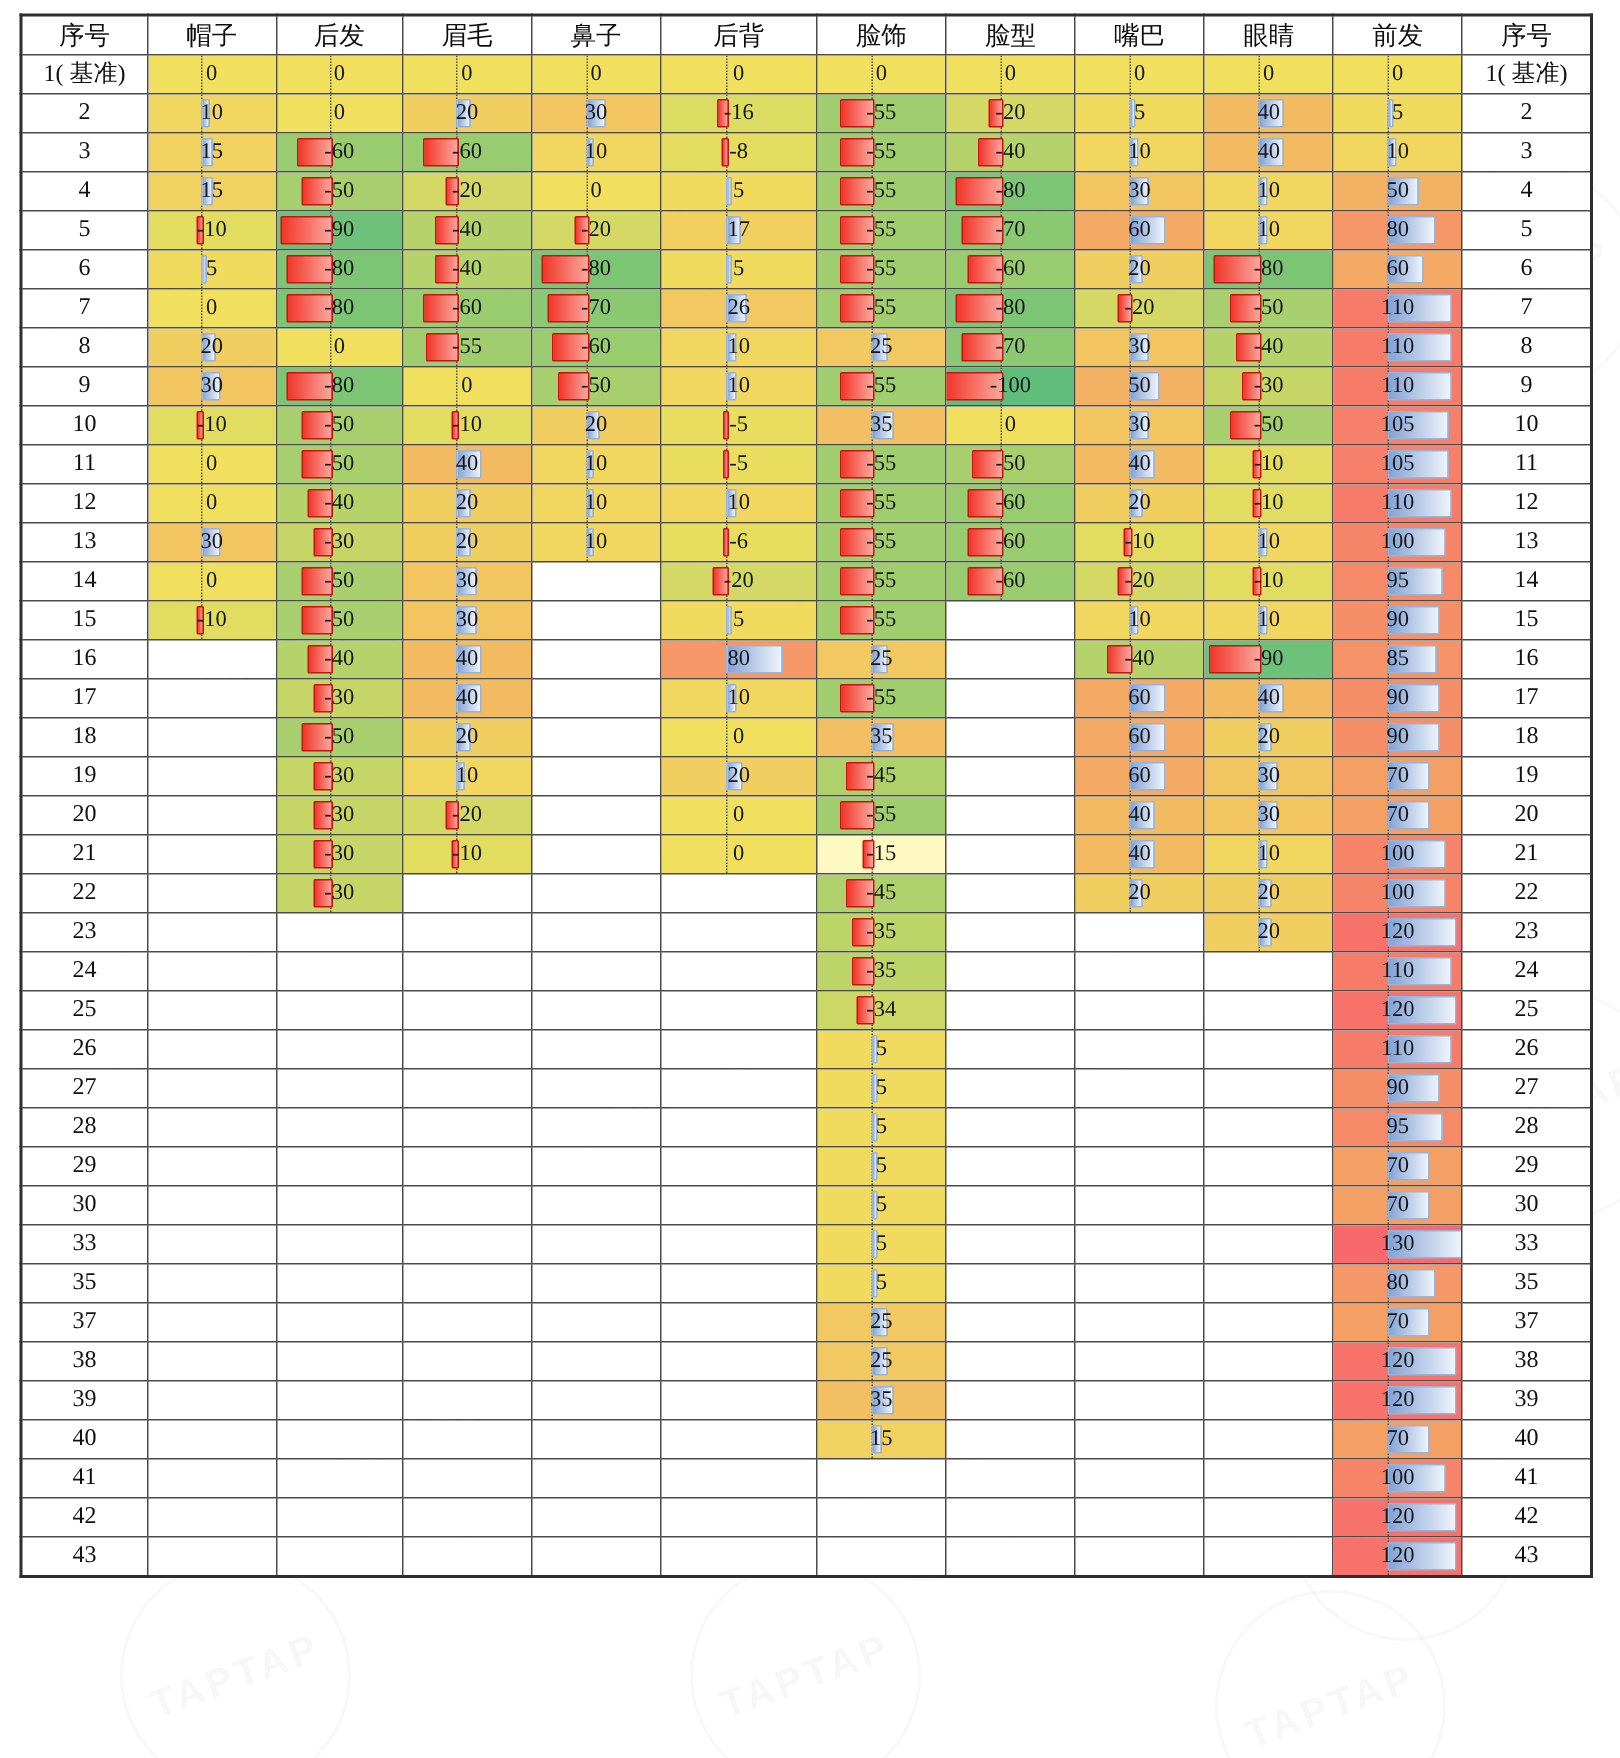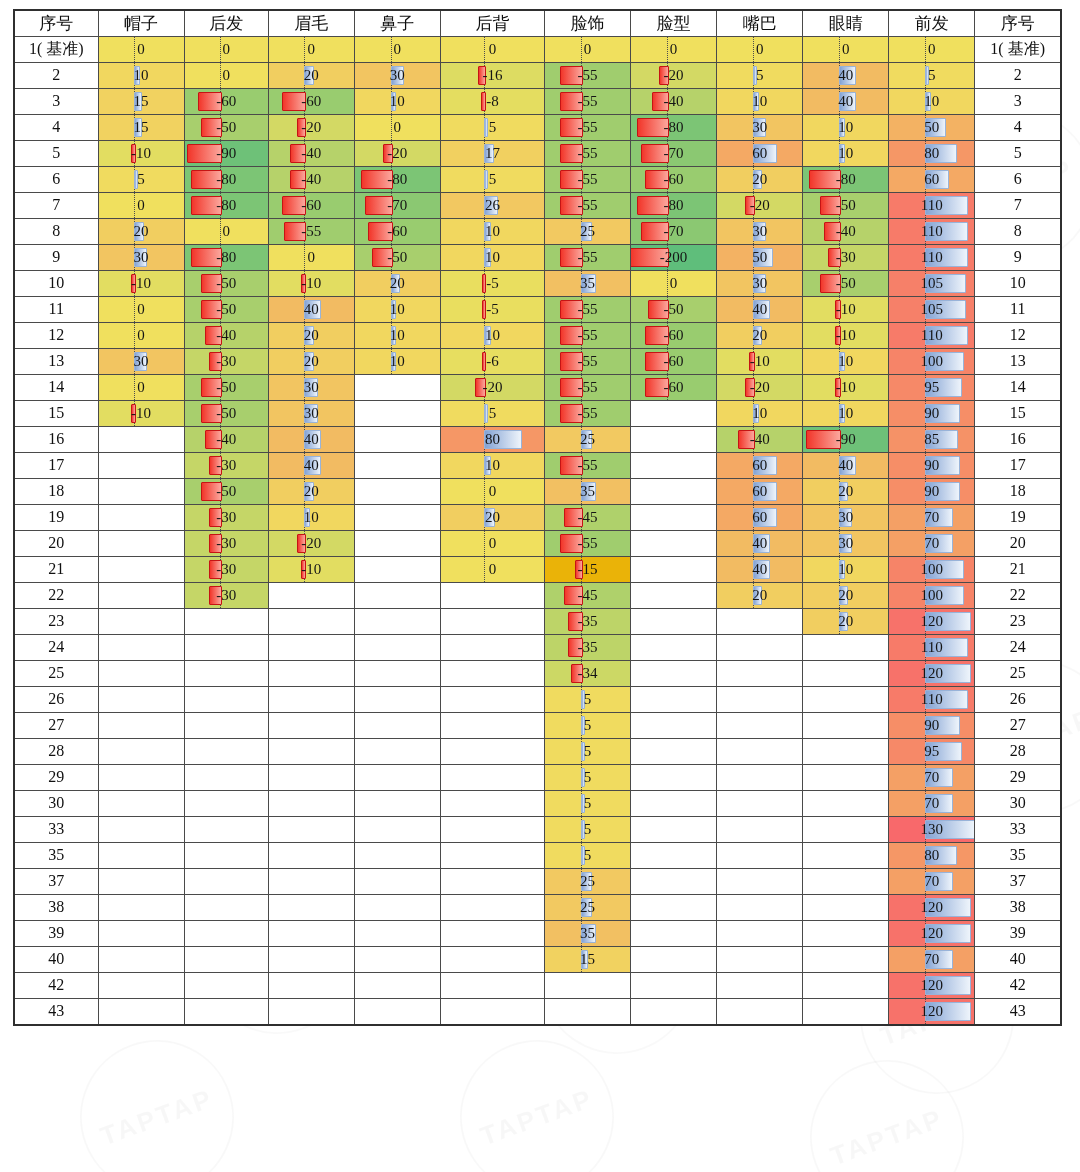--- a/index.html
+++ b/index.html
@@ -788,21 +788,21 @@
               <div class="cw">
                 <i class="axis"></i>
                 <div class="bar neg" style="left: 18.087%; width: 23.913%;"></div>
                 <span class="v">-55</span>
               </div>
             </td>
             <td style="background: rgb(95, 190, 123);">
               <div class="cw">
                 <i class="axis"></i>
                 <div class="bar neg" style="left: -1.47826%; width: 43.4783%;"></div>
-                <span class="v">-200</span>
+                <span class="v">-100</span>
               </div>
             </td>
             <td style="background: rgb(243, 178, 99);">
               <div class="cw">
                 <i class="axis"></i>
                 <div class="bar pos" style="left: 42%; width: 21.7391%;"></div>
                 <span class="v">50</span>
               </div>
             </td>
             <td style="background: rgb(197, 214, 103);">
@@ -1538,21 +1538,21 @@
                 <span class="v">-10</span>
               </div>
             </td>
             <td></td>
             <td style="background: rgb(240, 224, 94);">
               <div class="cw">
                 <i class="axis"></i>
                 <span class="v">0</span>
               </div>
             </td>
-            <td style="background: #eab308; font-family: Liberation Serif, serif;">
+            <td style="background: #fef9c3; font-family: Liberation Serif, serif;">
               <div class="cw">
                 <i class="axis"></i>
                 <div class="bar neg" style="left: 35.4783%; width: 6.52174%;"></div>
                 <span class="v">-15</span>
               </div>
             </td>
             <td></td>
             <td style="background: rgb(242, 187, 98);">
               <div class="cw">
                 <i class="axis"></i>
@@ -1982,20 +1982,40 @@
             <td class="hl"></td>
             <td class="hl"></td>
             <td style="background: rgb(244, 160, 101);">
               <div class="cw">
                 <i class="axis"></i>
                 <div class="bar pos" style="left: 42%; width: 30.4348%;"></div>
                 <span class="v">70</span>
               </div>
             </td>
             <td class="rownum hl">40</td>
+          </tr>
+          <tr>
+            <td class="rownum">41</td>
+            <td></td>
+            <td></td>
+            <td></td>
+            <td></td>
+            <td></td>
+            <td></td>
+            <td></td>
+            <td></td>
+            <td></td>
+            <td style="background: rgb(246, 132, 104);">
+              <div class="cw">
+                <i class="axis"></i>
+                <div class="bar pos" style="left: 42%; width: 43.4783%;"></div>
+                <span class="v">100</span>
+              </div>
+            </td>
+            <td class="rownum">41</td>
           </tr>
           <tr>
             <td class="rownum">42</td>
             <td></td>
             <td></td>
             <td></td>
             <td></td>
             <td></td>
             <td></td>
             <td></td>

